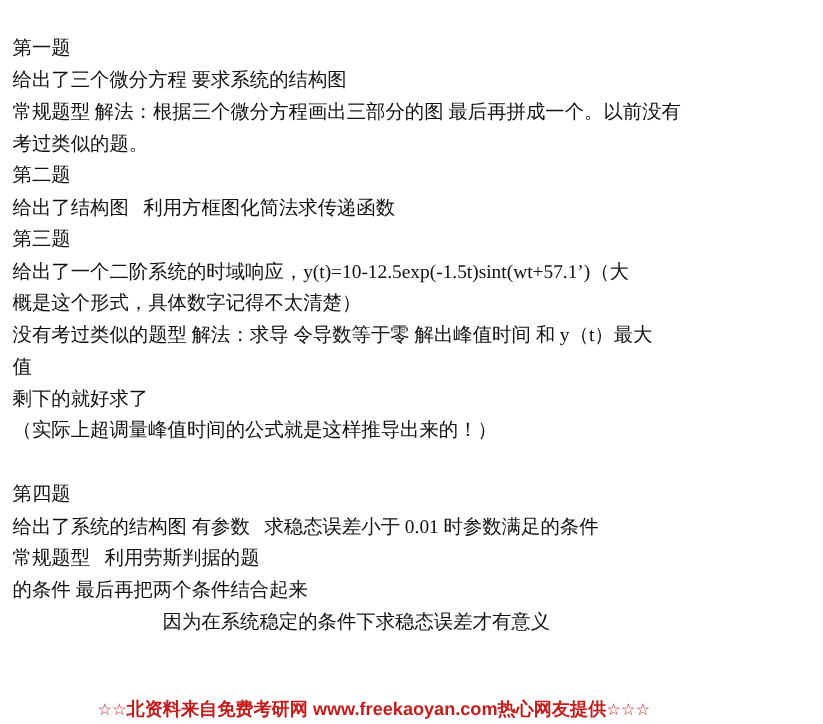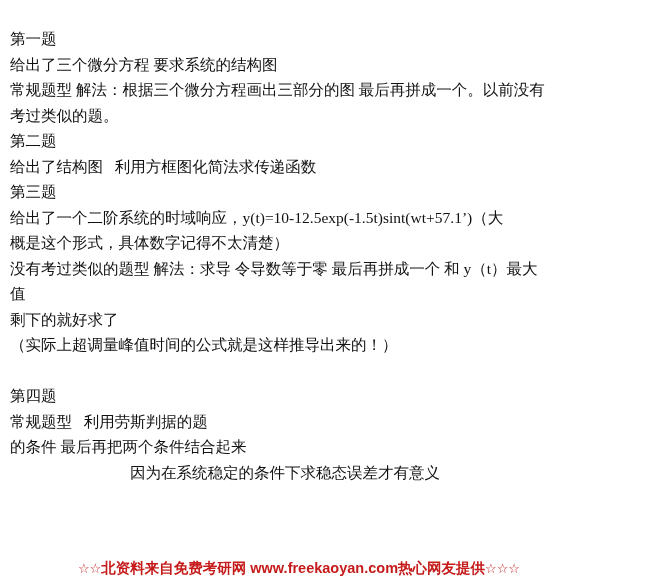--- a/index.html
+++ b/index.html
@@ -70,26 +70,27 @@
 
   <div class="line">第一题</div>
   <div class="line">给出了三个微分方程 要求系统的结构图</div>
   <div class="line">常规题型 解法：根据三个微分方程画出三部分的图 最后再拼成一个。以前没有</div>
   <div class="line">考过类似的题。</div>
   <div class="line">第二题</div>
   <div class="line">给出了结构图   利用方框图化简法求传递函数</div>
   <div class="line">第三题</div>
   <div class="line">给出了一个二阶系统的时域响应，y(t)=10-12.5exp(-1.5t)sint(wt+57.1’)（大</div>
   <div class="line">概是这个形式，具体数字记得不太清楚）</div>
-  <div class="line">没有考过类似的题型 解法：求导 令导数等于零 最后再拼成一个 和 y（t）最大</div>
+  <div class="line">没有考过类似的题型 解法：求导 令导数等于零 解出峰值时间 和 y（t）最大</div>
   <div class="line">值</div>
   <div class="line">剩下的就好求了</div>
   <div class="line">（实际上超调量峰值时间的公式就是这样推导出来的！）</div>
   <div class="line blank"></div>
   <div class="line">第四题</div>
+  <div class="line">给出了系统的结构图 有参数   求稳态误差小于 0.01 时参数满足的条件</div>
   <div class="line">常规题型   利用劳斯判据的题</div>
   <div class="line">的条件 最后再把两个条件结合起来</div>
   <div class="line indent-center">因为在系统稳定的条件下求稳态误差才有意义</div>
 
   <div class="footer">
     <div class="footer-text"><span class="footer-star">☆☆</span><span>北资料来自免费考研网 www.freekaoyan.com热心网友提供</span><span class="footer-star">☆☆☆</span></div>
   </div>
 
 </div>
 

